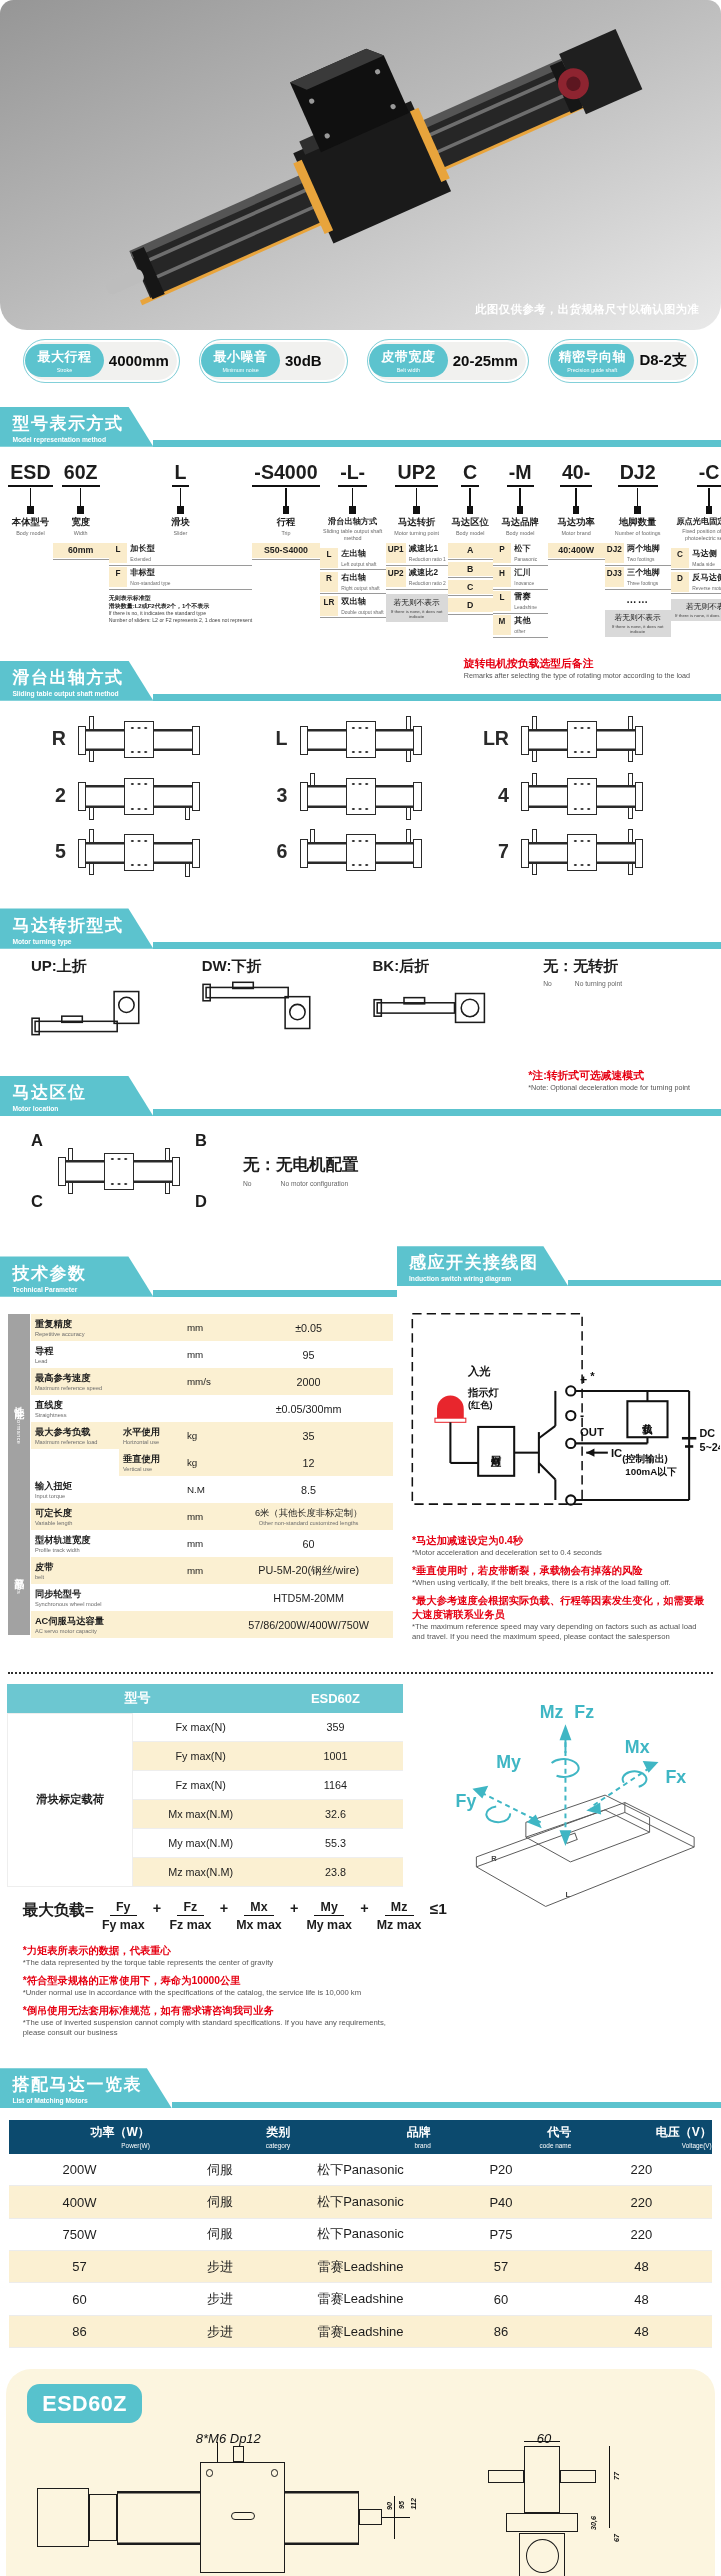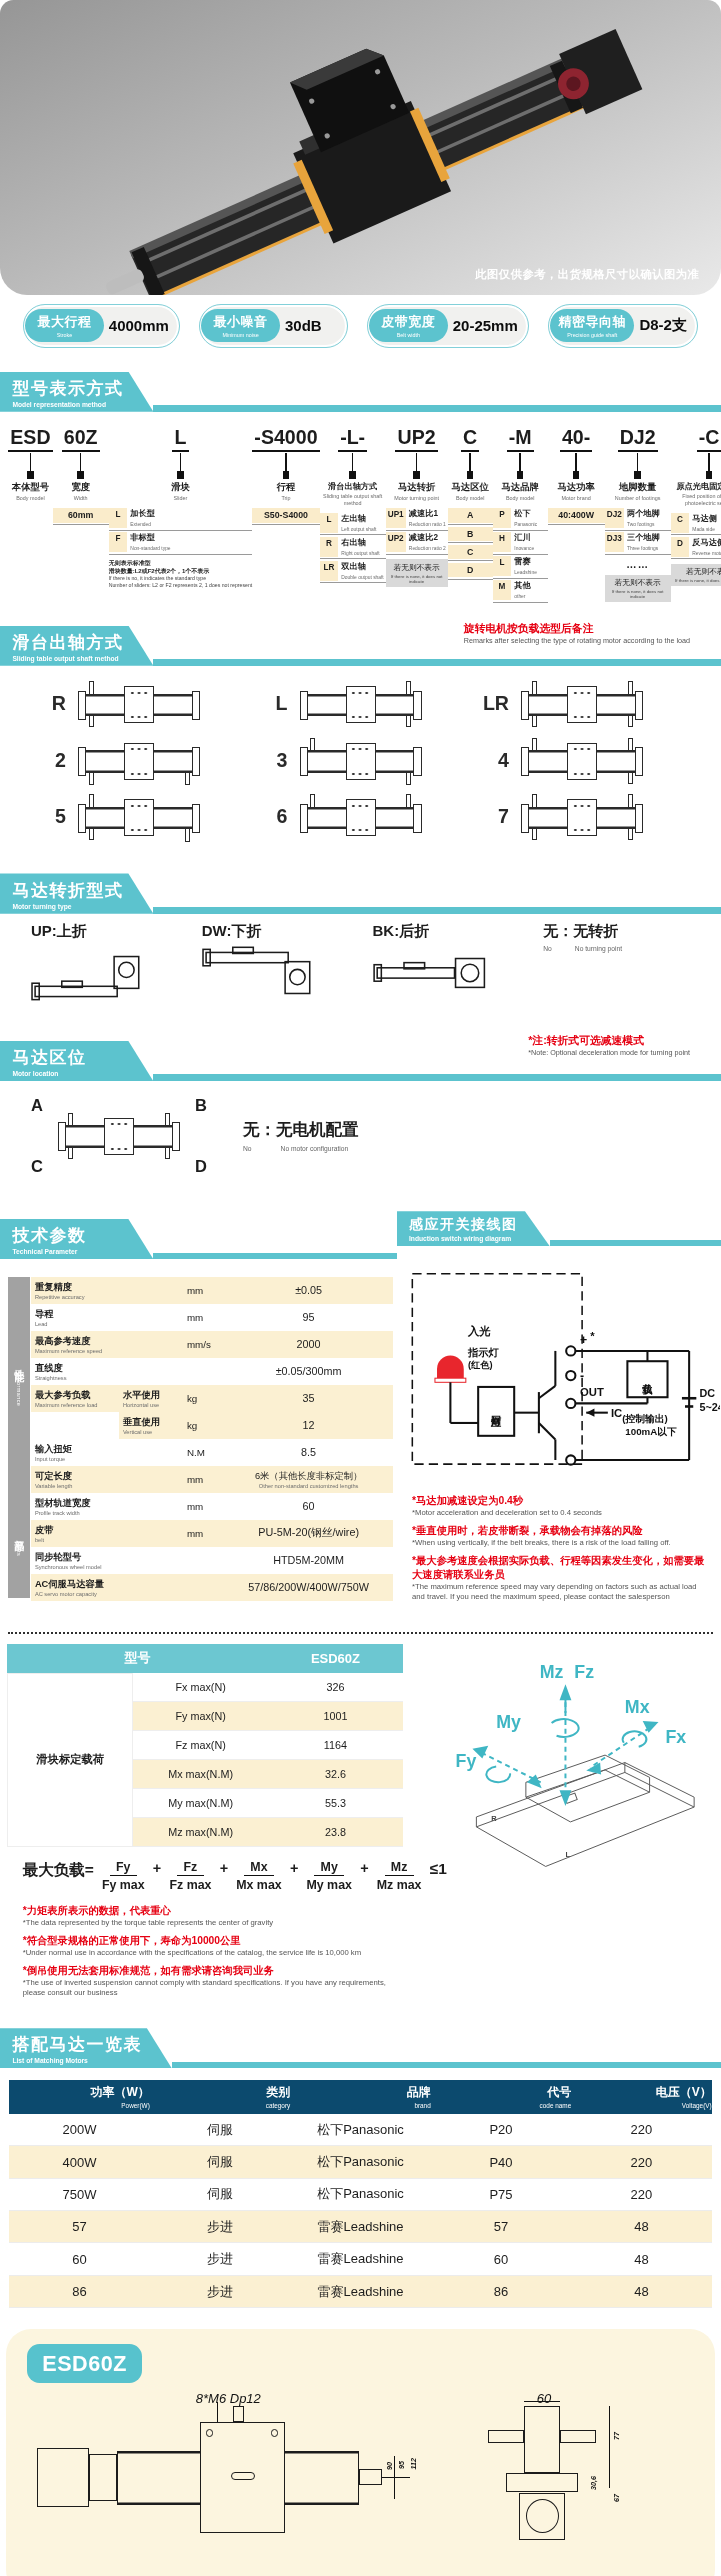--- a/index.html
+++ b/index.html
@@ -1,17 +1,17 @@
 <!DOCTYPE html>
 <html style="font-size:8.2px"><head>
 <meta charset="utf-8">
 <style>
   html,body{margin:0;padding:0;background:#fff}
   body{width:721px;font-family:"Liberation Sans","DejaVu Sans",sans-serif;color:#1d1d1d}
-  .hero{position:relative;height:295px;background:linear-gradient(155deg,#969696 0%,#b9b9b9 45%,#e9e9e9 100%);border-radius:13.4px 13.4px 27px 27px;overflow:hidden}
+  .hero{position:relative;height:330px;background:linear-gradient(155deg,#969696 0%,#b9b9b9 45%,#e9e9e9 100%);border-radius:13.4px 13.4px 27px 27px;overflow:hidden}
   .hero-note{position:absolute;right:21.6px;bottom:13.4px;color:#fff;font-size:11.3px;font-weight:bold;letter-spacing:0.5px}
   .badges{display:flex;justify-content:space-around;align-items:center;height:61px;padding:0 13.4px}
   .badge{display:flex;align-items:center;background:#f1f1ef;border:1px solid #82d0d9;border-radius:23px;height:42px;min-width:147px;box-shadow:inset 0 0 0 2.1px #fff}
   .badge-left{background:#5cc3ce;border-radius:20.6px;color:#fff;text-align:center;padding:4.1px 8.2px;margin:1.5px 5.2px 1.5px 1.5px;min-width:62px}
   .badge-zh{font-size:13px;font-weight:bold;letter-spacing:0.5px}
   .badge-en{font-size:5.4px;margin-top:1px}
   .badge-val{font-size:15px;font-weight:bold;color:#0d0d0d;padding-right:10.3px;white-space:nowrap}
   .sec{display:flex;align-items:flex-end;margin-top:15.5px}
   .ribbon{background:#5cc3ce;color:#fff;padding:5.2px 30px 4.1px 12.4px;clip-path:polygon(0 0,calc(100% - 25px) 0,100% 100%,0 100%);min-width:111px}
   .rib-zh{font-size:17px;font-weight:bold;letter-spacing:1.5px}
@@ -757,21 +757,21 @@
         <div class="tc tan ctr tval">
             <span>57/86/200W/400W/750W</span>
           </div>
       </div>
     </div>
   </div>
 
   <div class="duo-right">
     <div class="sec">
       <div class="ribbon">
-          <div class="rib-zh" style="font-size:14px">感应开关接线图</div>
+          <div class="rib-zh" style="font-size:17px">感应开关接线图</div>
           <div class="rib-en">Induction switch wiring diagram</div>
         </div>
       <div class="rib-bar"></div>
     </div>
     <svg width="319" height="227" viewBox="0 0 620 440" style="margin:11.3px 0 0 4.1px" font-family="Liberation Sans,sans-serif">
       <rect x="22" y="30" width="330" height="370" fill="none" stroke="#111" stroke-width="3" stroke-dasharray="18 10"></rect>
       <path d="M70 215 a26 26 0 0 1 52 0 v18 h-52 z" fill="#e8262d"></path>
       <rect x="66" y="233" width="60" height="8" fill="#fff" stroke="#e8262d" stroke-width="2"></rect>
       <text x="130" y="150" font-size="22" font-weight="bold" fill="#111">入光</text>
       <text x="130" y="190" font-size="20" font-weight="bold" fill="#111">指示灯</text>
@@ -830,21 +830,21 @@
 </div>
 
 <div class="dotted"></div>
 <div class="loadwrap">
   <div class="ltabwrap">
     <div class="ltab">
       <div class="lh" style="grid-column:1/3">型号</div>
       <div class="lh">ESD60Z</div>
       <div class="llabel">滑块标定载荷</div>
       <div class="lc">Fx max(N)</div>
-        <div class="lc">326</div>
+        <div class="lc">359</div>
       <div class="lc tan">Fy max(N)</div>
         <div class="lc tan">1001</div>
       <div class="lc">Fz max(N)</div>
         <div class="lc">1164</div>
       <div class="lc tan">Mx max(N.M)</div>
         <div class="lc tan">32.6</div>
       <div class="lc">My max(N.M)</div>
         <div class="lc">55.3</div>
       <div class="lc tan">Mz max(N.M)</div>
         <div class="lc tan">23.8</div>

